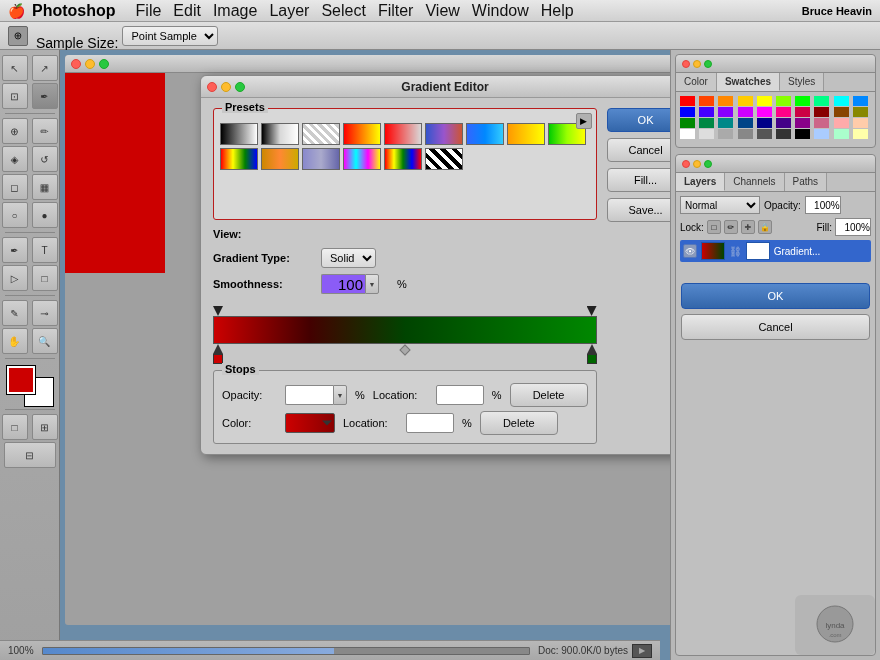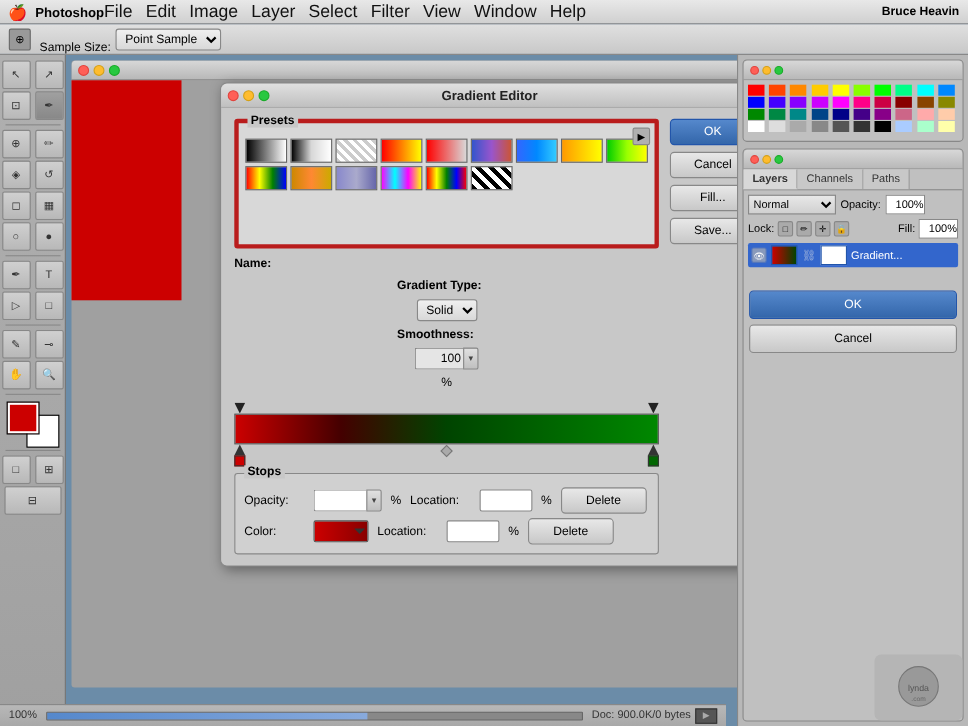--- a/index.html
+++ b/index.html
@@ -26,22 +26,22 @@
     }
     .menubar-apple {
       width: 16px;
       height: 16px;
       margin-right: 8px;
       color: #333;
       font-size: 14px;
     }
     .menubar-app {
       font-weight: bold;
-      margin-right: 0;
-      font-size: 12px;
+      margin-right: 20px;
+      font-size: 16px;
     }
     .menubar-item {
       margin-right: 12px;
       font-size: 16px;
       color: #111;
       cursor: pointer;
     }
     .menubar-right {
       margin-left: auto;
       font-size: 11px;
@@ -50,21 +50,21 @@
 
     
     .options-bar {
       background: linear-gradient(to bottom, #e0e0e0, #c8c8c8);
       height: 28px;
       display: flex;
       align-items: center;
       padding: 0 8px;
       border-bottom: 1px solid #888;
     }
-    .options-bar label { font-size: 11px; margin-right: 4px; margin-top: 15px; }
+    .options-bar label { font-size: 14px; margin-right: 4px; margin-top: 15px; }
     .options-bar select {
       font-size: 11px;
       height: 20px;
       border: 1px solid #888;
       border-radius: 3px;
       background: linear-gradient(to bottom, #f0f0f0, #d8d8d8);
       padding: 0 4px;
     }
     .eyedropper-icon {
       width: 20px; height: 20px;
@@ -192,21 +192,21 @@
     .dialog-left { flex: 1; }
     .dialog-right {
       display: flex;
       flex-direction: column;
       gap: 6px;
       width: 80px;
     }
 
     
     .presets-box {
-      border: 4px solid #b91c1c;
+      border: 1px solid #b91c1c;
       border-radius: 3px;
       padding: 6px;
       margin-bottom: 8px;
       background: #d8d8d8;
       position: relative;
     }
     .presets-label {
       position: absolute;
       top: -8px; left: 8px;
       background: #c8c8c8;
@@ -281,42 +281,41 @@
       font-size: 11px;
       padding: 0 4px;
       background: white;
     }
 
     
     .prop-row {
       display: flex;
       align-items: center;
       margin-bottom: 6px;
-      gap: 6px;
-      flex-direction: column;
+      gap: 18px;
     }
     .prop-label { font-size: 11px; font-weight: bold; min-width: 90px; }
     .prop-select {
       height: 20px;
       font-size: 11px;
       border: 1px solid #888;
       border-radius: 3px;
       background: linear-gradient(to bottom, #f0f0f0, #d8d8d8);
       padding: 0 4px;
     }
 
     
     .smooth-input {
       width: 44px;
       height: 20px;
       border: 1px solid #888;
       border-radius: 2px;
-      font-size: 11px;
+      font-size: 15px;
       padding: 0 2px 0 4px;
-      background: #e5e5e5;
+      background: #8b5cf6;
       text-align: right;
     }
     .stepper {
       width: 14px; height: 20px;
       background: linear-gradient(to bottom, #e0e0e0, #c0c0c0);
       border: 1px solid #888;
       border-radius: 0 2px 2px 0;
       display: flex; align-items: center; justify-content: center;
       cursor: pointer;
       font-size: 7px;
@@ -760,21 +759,21 @@
                 <div class="preset-swatch g12"></div>
                 <div class="preset-swatch g13"></div>
                 <div class="preset-swatch g14"></div>
                 <div class="preset-swatch g15"></div>
               </div>
               <div style="min-height:40px;"></div>
             </div>
           </div>
 
           <div class="name-row">
-            <span class="name-label">Name:</span>
+            <span class="name-label">View:</span>
           </div>
 
           <div class="prop-row">
             <span class="prop-label">Gradient Type:</span>
             <select class="prop-select">
               <option>Solid</option>
             </select>
           </div>
 
           <div class="prop-row">
@@ -853,20 +852,25 @@
 
   <div class="right-panel">
 
     <div class="panel-window">
       <div class="panel-titlebar">
         <div class="panel-traffic">
           <div class="ptl red"></div>
           <div class="ptl yellow"></div>
           <div class="ptl green"></div>
         </div>
+      </div>
+      <div class="panel-tabs">
+        <div class="panel-tab">Color</div>
+        <div class="panel-tab active">Swatches</div>
+        <div class="panel-tab">Styles</div>
       </div>
       <div class="color-panel-body">
 
         <div class="color-swatches-panel">
 
           <div class="cs" style="background:#ff0000"></div>
           <div class="cs" style="background:#ff4400"></div>
           <div class="cs" style="background:#ff8800"></div>
           <div class="cs" style="background:#ffcc00"></div>
           <div class="cs" style="background:#ffff00"></div>

